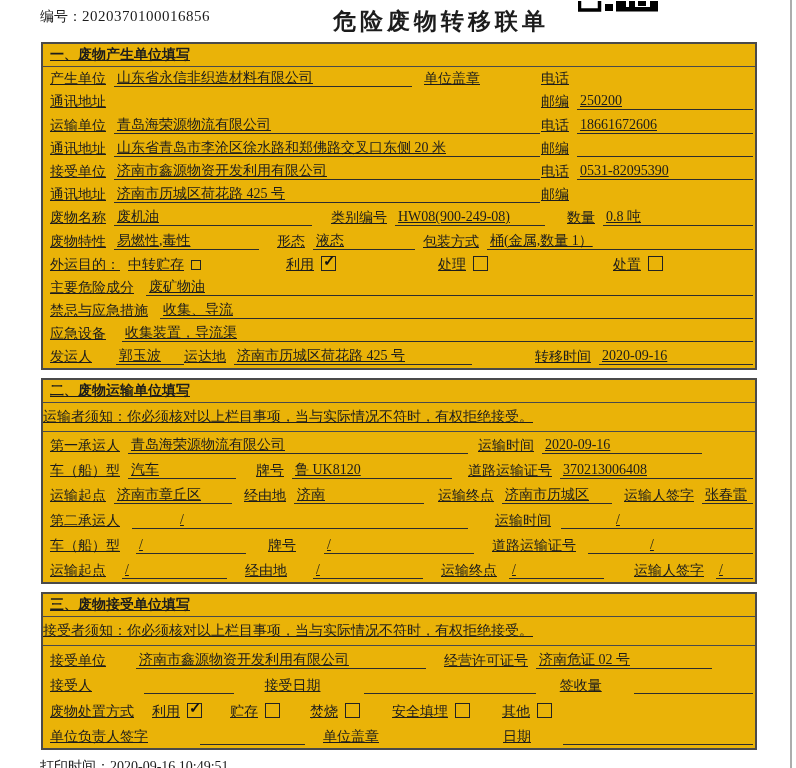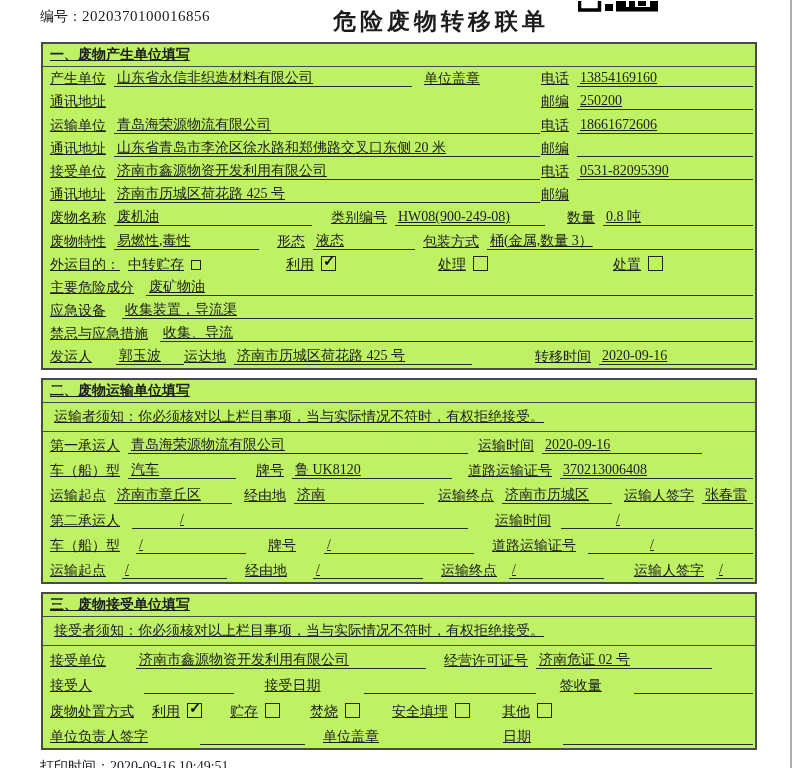--- a/index.html
+++ b/index.html
@@ -5,23 +5,23 @@
   html,body{margin:0;padding:0;background:#ffffff;}
   .page{position:relative;width:796px;height:768px;background:#fff;overflow:hidden;
         font-family:"Liberation Serif","DejaVu Serif",serif;color:#1c1c1c;font-size:14px;text-decoration:underline;}
   .edge-line{position:absolute;left:790px;top:0;width:2px;height:768px;background:#adadad;}
   .doc-head{position:relative;height:42px;}
   .doc-no{position:absolute;left:40px;top:8px;font-size:14px;white-space:nowrap;}
   .doc-no .num{font-size:15px;letter-spacing:.5px;}
   .page-title{position:absolute;left:333px;top:6px;font-size:23px;font-weight:bold;letter-spacing:4px;white-space:nowrap;}
   .qr{position:absolute;left:578px;top:0;}
   .doc-body{margin-left:41px;width:716px;box-sizing:border-box;}
-  .box{border:2px solid #4a4a4a;box-sizing:border-box;margin-bottom:8px;background:#bef264;}
+  .box{border:2px solid #4a4a4a;box-sizing:border-box;margin-bottom:8px;background:#eab308;}
   .sec-title{height:19px;padding:2px 0 1px 7px;font-weight:bold;font-size:14px;border-bottom:1px solid #4a4a4a;}
-  .notice{height:28px;display:flex;align-items:center;padding-left:11px;border-bottom:1px solid #4a4a4a;white-space:nowrap;}
+  .notice{height:28px;display:flex;align-items:center;padding-left:0;border-bottom:1px solid #4a4a4a;white-space:nowrap;}
   .row{display:flex;align-items:flex-end;box-sizing:border-box;padding:0 2px 3px 7px;line-height:17px;}
   .b1 .row{height:23.2px;}
   .b2 .row{height:25px;}
   .b3 .row{height:25.5px;}
   .lbl{white-space:nowrap;}
   .f{border-bottom:1px solid #2d2d2d;padding:0 3px;white-space:nowrap;box-sizing:border-box;min-height:17px;overflow:hidden;}
   .f.c{text-align:left;}
   .grow{flex:1;}
   .rgt{margin-left:auto;display:flex;align-items:flex-end;}
   .cb{display:inline-block;width:13px;height:13px;border:1px solid #222;position:relative;
@@ -60,21 +60,20 @@
 
     <div class="box b1">
       <div class="sec-title">一、废物产生单位填写</div>
 
       <div class="row">
         <span class="lbl">产生单位</span>
         <span class="f g8" style="width:298px">山东省永信非织造材料有限公司</span>
         <span class="lbl" style="margin-left:12px">单位盖章</span>
         <span class="rgt" style="width:212px">
           <span class="lbl">电话</span>
-          <span class="f grow g8">13854169160</span>
         </span>
       </div>
 
       <div class="row">
         <span class="lbl">通讯地址</span>
         <span class="rgt" style="width:212px">
           <span class="lbl">邮编</span>
           <span class="f grow g8">250200</span>
         </span>
       </div>
@@ -122,21 +121,21 @@
         <span class="lbl" style="margin-left:22px">数量</span>
         <span class="f grow g8">0.8 吨</span>
       </div>
 
       <div class="row">
         <span class="lbl">废物特性</span>
         <span class="f g8" style="width:145px">易燃性,毒性</span>
         <span class="lbl" style="margin-left:18px">形态</span>
         <span class="f g8" style="width:102px">液态</span>
         <span class="lbl" style="margin-left:8px">包装方式</span>
-        <span class="f grow g8">桶(金属,数量 3）</span>
+        <span class="f grow g8">桶(金属,数量 1）</span>
       </div>
 
       <div class="row">
         <span class="lbl">外运目的：</span>
         <span class="opt" style="margin-left:8px">
           <span>中转贮存</span>
           <span class="cb sm"></span>
         </span>
         <span class="opt" style="margin-left:85px">
           <span>利用</span>
@@ -151,27 +150,27 @@
           <span class="cb"></span>
         </span>
       </div>
 
       <div class="row">
         <span class="lbl">主要危险成分</span>
         <span class="f grow" style="margin-left:12px">废矿物油</span>
       </div>
 
       <div class="row">
+        <span class="lbl">禁忌与应急措施</span>
+        <span class="f grow" style="margin-left:12px">收集、导流</span>
+      </div>
+
+      <div class="row">
         <span class="lbl">应急设备</span>
         <span class="f grow" style="margin-left:16px">收集装置，导流渠</span>
-      </div>
-
-      <div class="row">
-        <span class="lbl">禁忌与应急措施</span>
-        <span class="f grow" style="margin-left:12px">收集、导流</span>
       </div>
 
       <div class="row">
         <span class="lbl">发运人</span>
         <span class="f c" style="width:68px;margin-left:24px">郭玉波</span>
         <span class="lbl" style="">运达地</span>
         <span class="f g8" style="width:238px">济南市历城区荷花路 425 号</span>
         <span class="rgt" style="width:218px">
           <span class="lbl">转移时间</span>
           <span class="f grow g8">2020-09-16</span>

